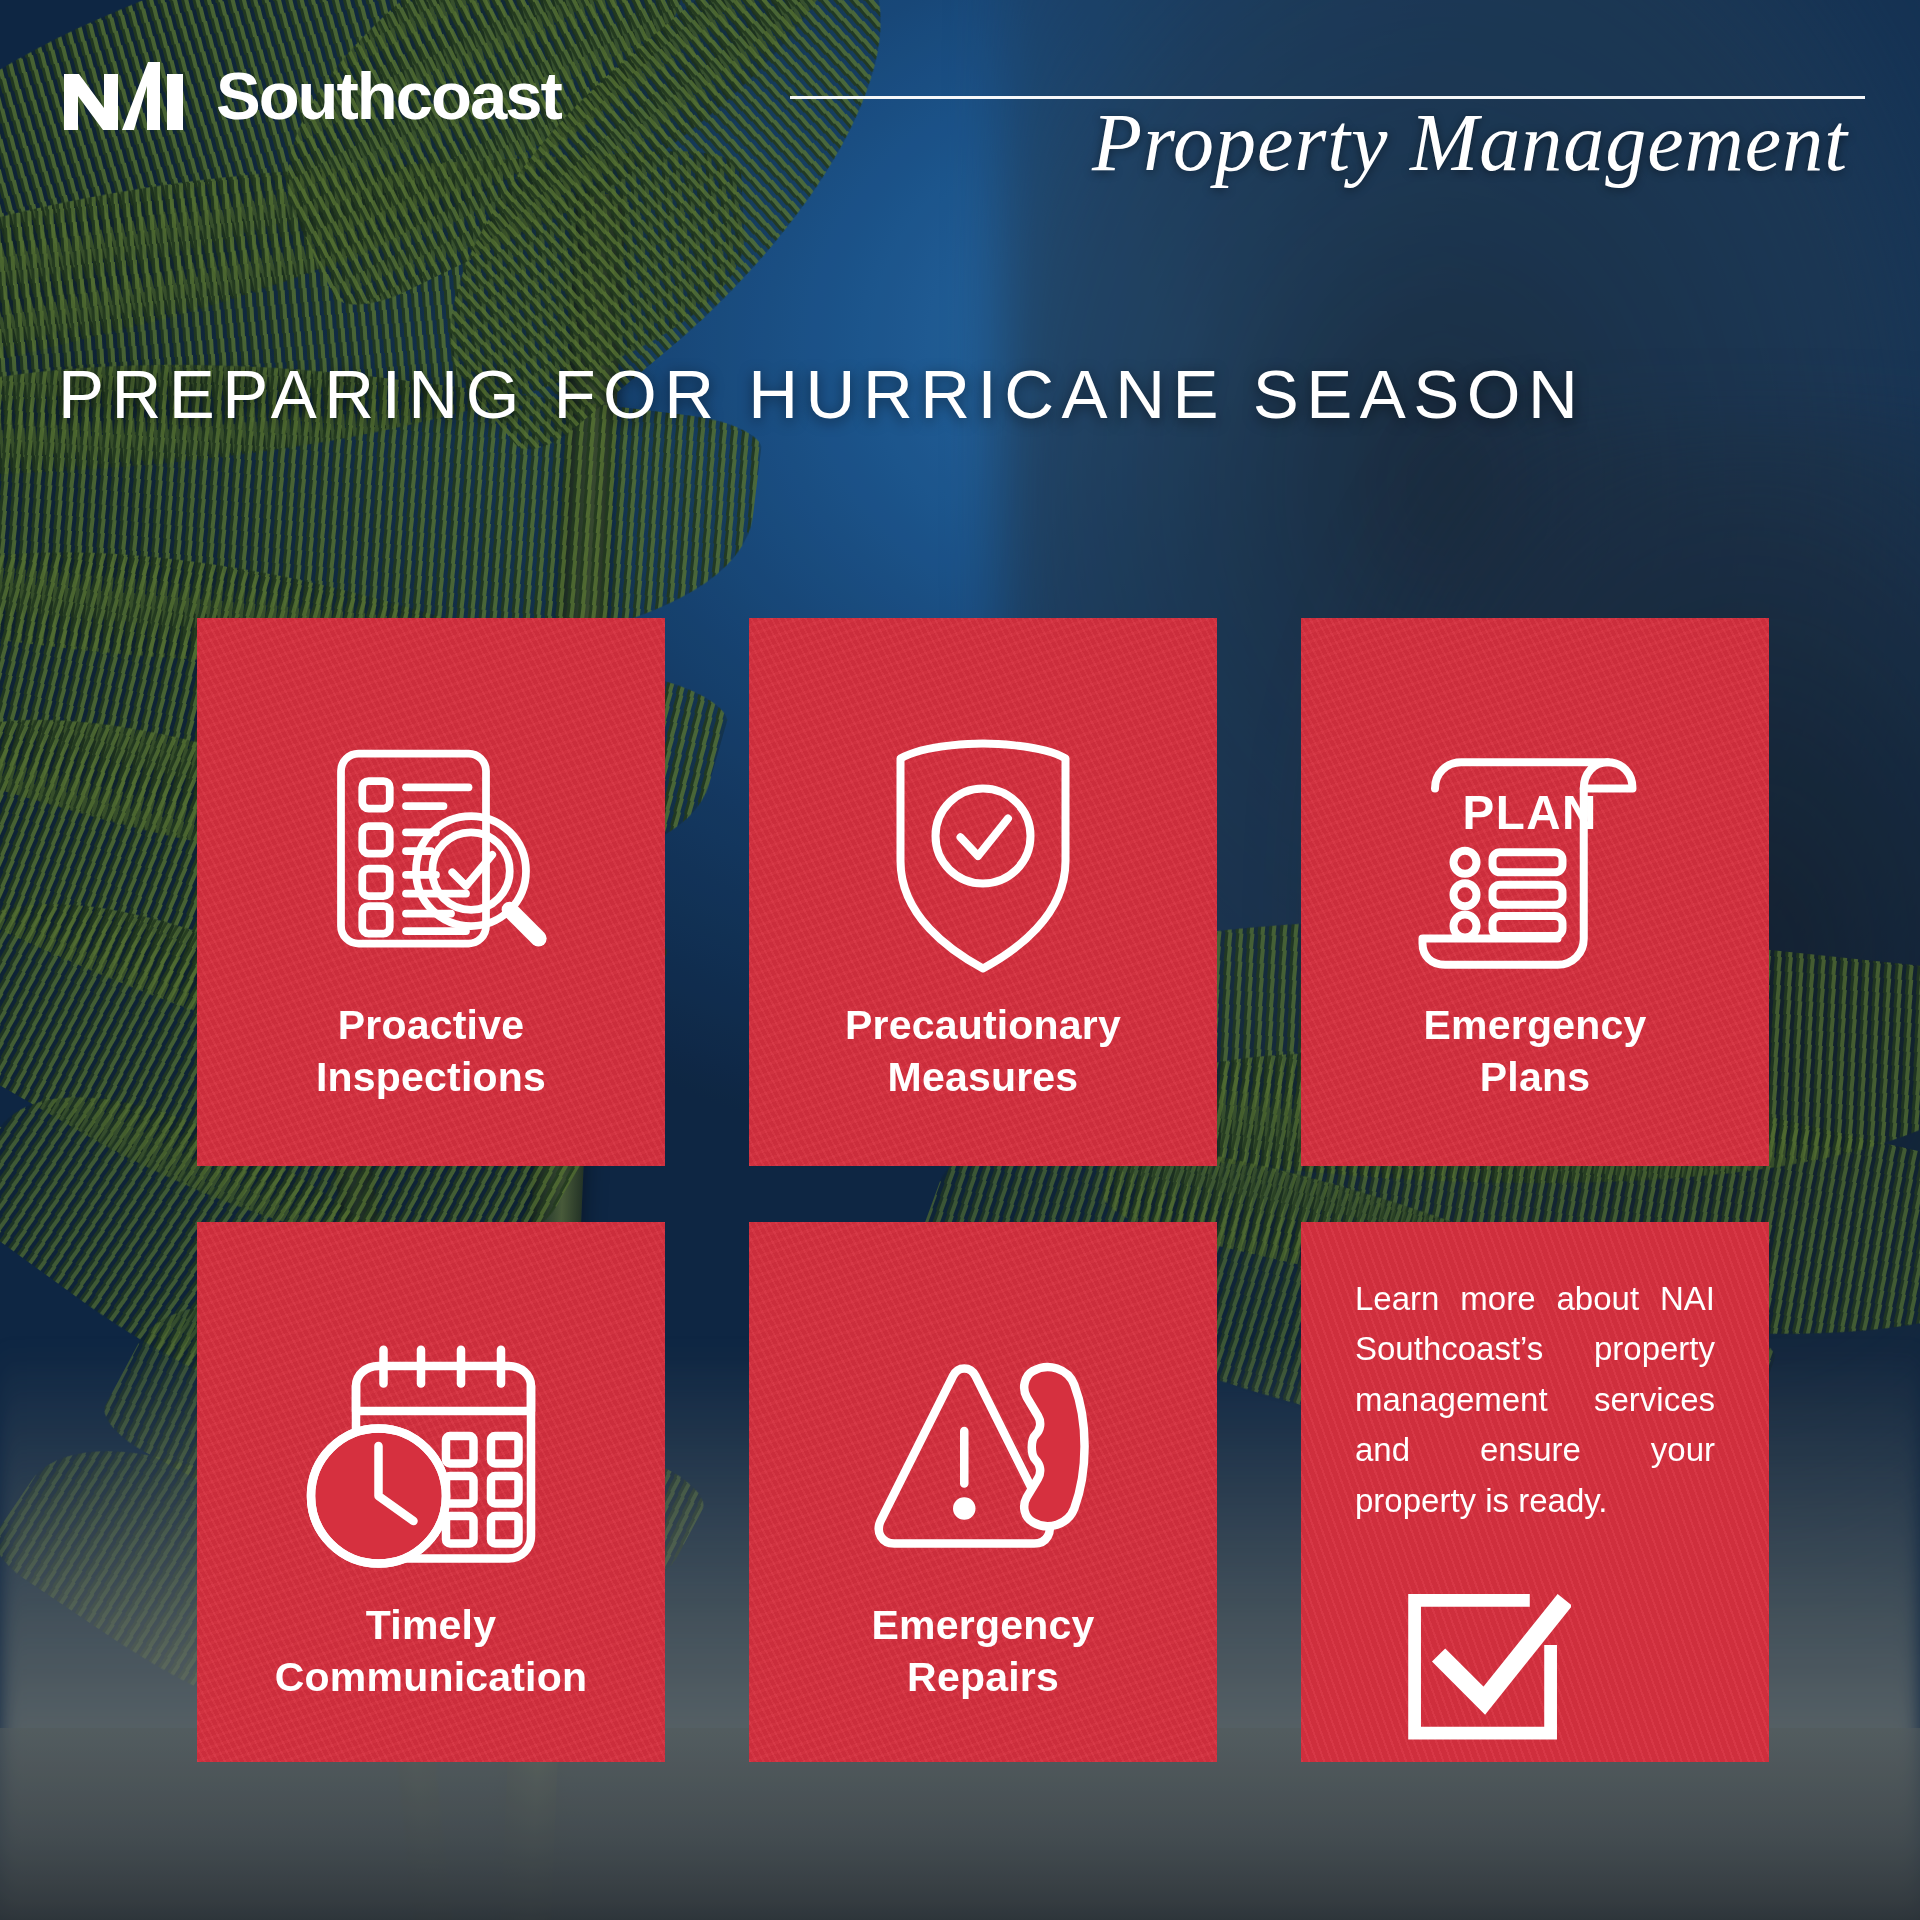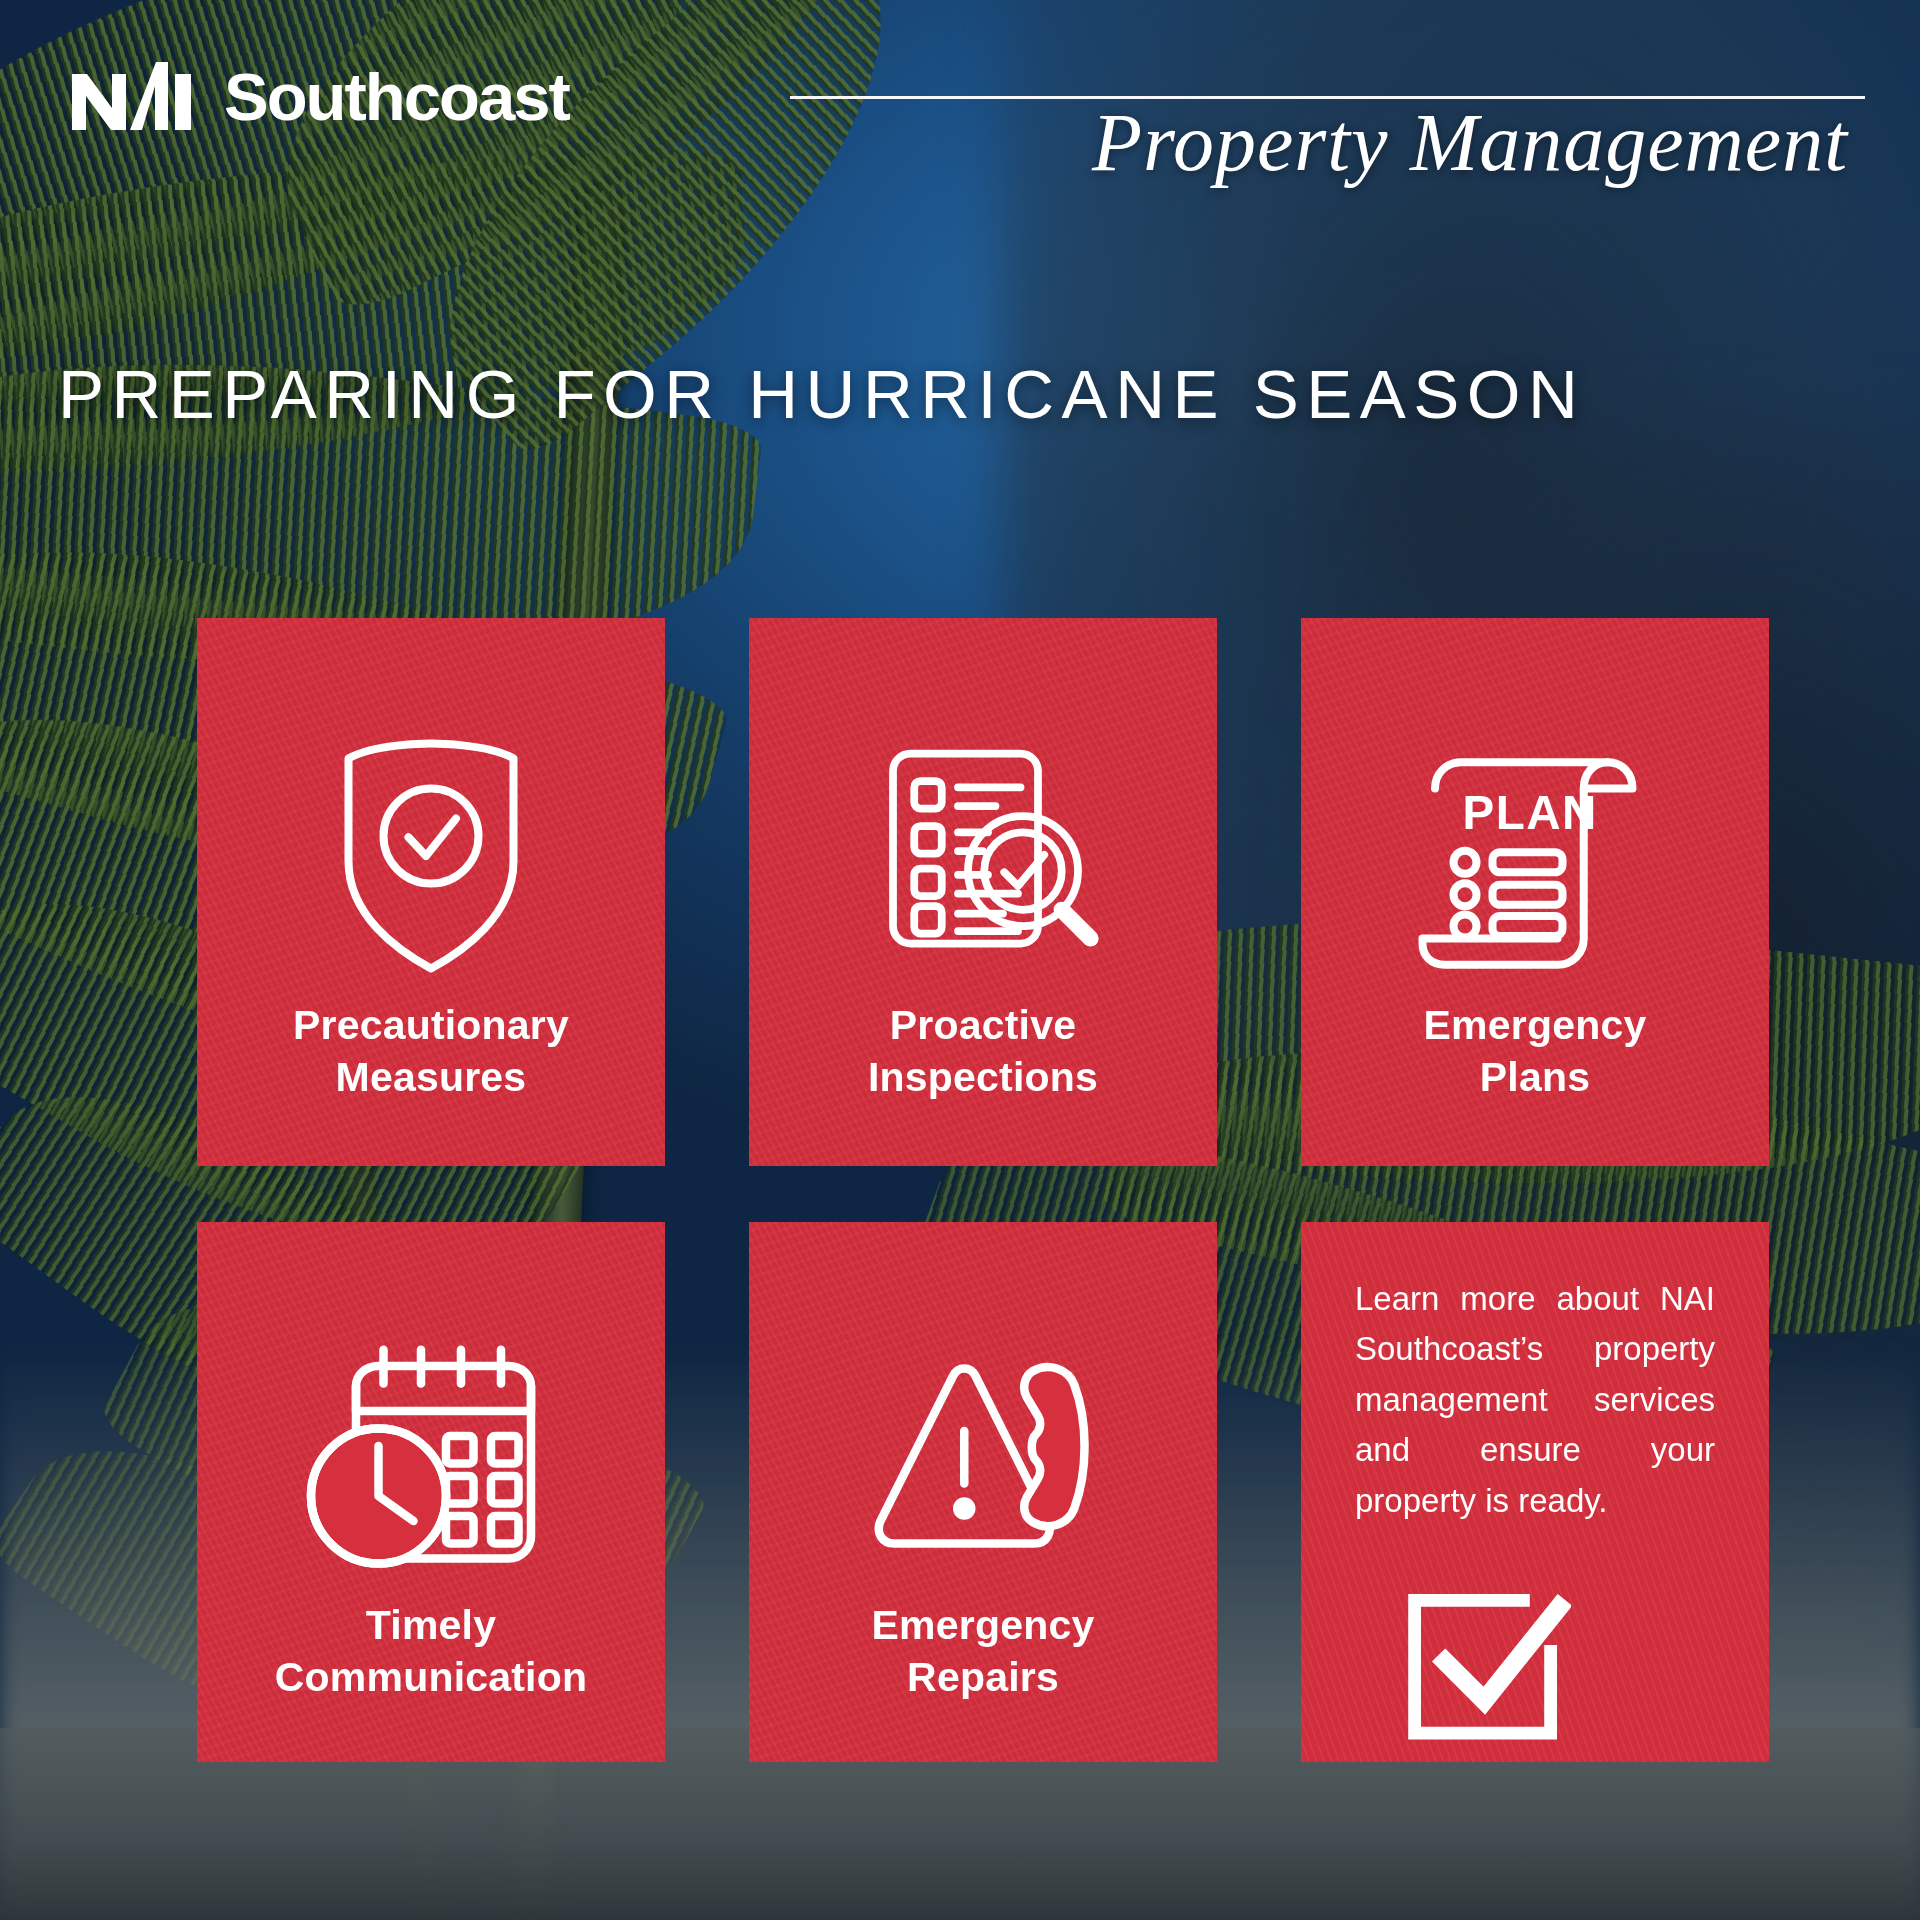--- a/index.html
+++ b/index.html
@@ -75,22 +75,22 @@
   .f10{ left:52%;  top:48%;  width:52%; height:14%; transform:rotate(6deg);  opacity:.92; }
   .f11{ left:58%;  top:56%;  width:48%; height:13%; transform:rotate(13deg); opacity:.88; }
   .f12{ left:48%;  top:62%;  width:44%; height:12%; transform:rotate(20deg); opacity:.8;  }
   .f13{ left:6%;   top:70%;  width:30%; height:12%; transform:rotate(28deg); opacity:.7;  }
   .f14{ left:0%;   top:78%;  width:26%; height:11%; transform:rotate(34deg); opacity:.6;  }
   .bgscrim { position:absolute; inset:0; background:rgba(8,18,34,.16); }
 
   
   #header { position:absolute; z-index:5; left:0; top:0; width:100%; height:240px; }
   #logo {
-    position:absolute; left:72px; top:62px;
-    display:flex; align-items:center;
+    position:absolute; left:64px; top:62px;
+    display:flex; 
     color:#fff;
   }
   #logo .mark { width:150px; height:68px; margin-right:2px; }
   #logo .word {
     font-size:67px; font-weight:700; letter-spacing:-2.0px;
     line-height:1; color:#fff; font-family:"Liberation Sans", sans-serif;
   }
   #rule {
     position:absolute; left:790px; top:96px; width:1075px; height:3px;
     background:#fff; opacity:.96;
@@ -216,35 +216,20 @@
 
   <div id="pm">Property Management</div>
 </div>
 
 <h1 id="headline">PREPARING FOR HURRICANE SEASON</h1>
 
 <div id="grid">
 
   <div class="card">
     <div class="icon-wrap">
-      <svg width="240" height="250" viewBox="0 0 90 100" fill="none" stroke="#fff" stroke-width="3.2" stroke-linecap="round" stroke-linejoin="round">
-        <path d="M45 5 C45 5 68 5 78 11 L78 52 C78 74 58 88 45 95 C32 88 12 74 12 52 L12 11 C22 5 45 5 45 5 Z"></path>
-        <path d="M45 13 C45 13 63 13 71 17.5 L71 52 C71 70 58 81 45 87 C32 81 19 70 19 52 L19 17.5 C27 13 45 13 45 13 Z" opacity="0"></path>
-        <circle cx="45" cy="42" r="19"></circle>
-        <path d="M36 42.5 L43 50 L55 35"></path>
-      </svg>
-    </div>
-    <div class="card-label">
-      <span>Precautionary</span><br>
-      <span>Measures</span>
-    </div>
-  </div>
-
-  <div class="card">
-    <div class="icon-wrap">
       <svg width="250" height="250" viewBox="0 0 100 100" fill="none" stroke="#fff" stroke-width="3.1" stroke-linecap="round" stroke-linejoin="round">
         <rect x="14" y="9" width="58" height="76" rx="7"></rect>
         <rect x="22.5" y="20" width="11" height="11" rx="2.5"></rect>
         <rect x="22.5" y="38" width="11" height="11" rx="2.5"></rect>
         <rect x="22.5" y="55" width="11" height="11" rx="2.5"></rect>
         <rect x="22.5" y="70" width="11" height="11" rx="2.5"></rect>
         <line x1="40" y1="22.5" x2="65" y2="22.5"></line>
         <line x1="40" y1="30" x2="55" y2="30"></line>
         <line x1="40" y1="40.5" x2="52" y2="40.5"></line>
         <line x1="40" y1="48" x2="50" y2="48"></line>
@@ -259,20 +244,35 @@
       </svg>
     </div>
     <div class="card-label">
       <span>Proactive</span><br>
       <span>Inspections</span>
     </div>
   </div>
 
   <div class="card">
     <div class="icon-wrap">
+      <svg width="240" height="250" viewBox="0 0 90 100" fill="none" stroke="#fff" stroke-width="3.2" stroke-linecap="round" stroke-linejoin="round">
+        <path d="M45 5 C45 5 68 5 78 11 L78 52 C78 74 58 88 45 95 C32 88 12 74 12 52 L12 11 C22 5 45 5 45 5 Z"></path>
+        <path d="M45 13 C45 13 63 13 71 17.5 L71 52 C71 70 58 81 45 87 C32 81 19 70 19 52 L19 17.5 C27 13 45 13 45 13 Z" opacity="0"></path>
+        <circle cx="45" cy="42" r="19"></circle>
+        <path d="M36 42.5 L43 50 L55 35"></path>
+      </svg>
+    </div>
+    <div class="card-label">
+      <span>Precautionary</span><br>
+      <span>Measures</span>
+    </div>
+  </div>
+
+  <div class="card">
+    <div class="icon-wrap">
       <svg width="250" height="235" viewBox="0 0 100 94" fill="none" stroke="#fff" stroke-width="3.2" stroke-linecap="round" stroke-linejoin="round">
         <path d="M10 17 C10 11 14.5 6.5 20.5 6.5 L79 6.5 C73.5 6.5 69.5 11 69.5 17 L69.5 77 C69.5 83 65 87.5 59 87.5 L14 87.5 C8.5 87.5 5 84 5 79 L5 77 L59 77"></path>
         <path d="M79 6.5 C85 6.5 89 11 89 17 L69.5 17"></path>
         <text x="21" y="33" font-family="Liberation Sans, sans-serif" font-size="19" font-weight="700" fill="#fff" stroke="none" letter-spacing="0.6">PLAN</text>
         <circle cx="22" cy="46.5" r="4.6"></circle>
         <circle cx="22" cy="59.5" r="4.6"></circle>
         <circle cx="22" cy="72" r="4.6"></circle>
         <rect x="33" y="42.5" width="28" height="8" rx="3"></rect>
         <rect x="33" y="55.5" width="28" height="8" rx="3"></rect>
         <rect x="33" y="68" width="28" height="8" rx="3"></rect>

